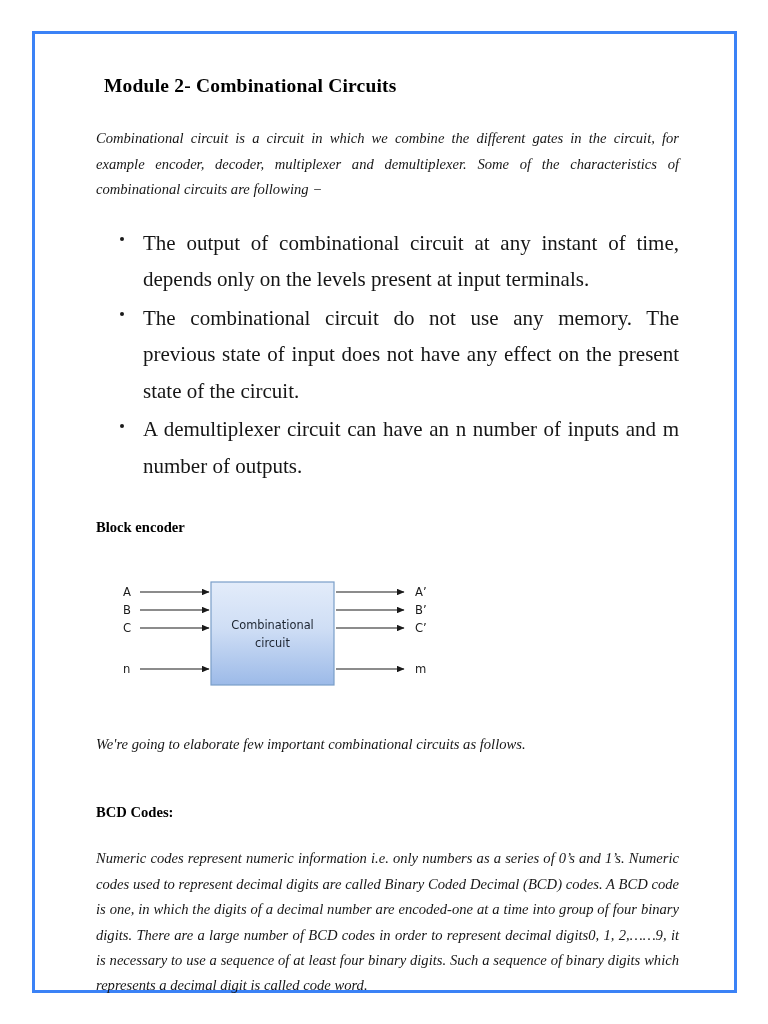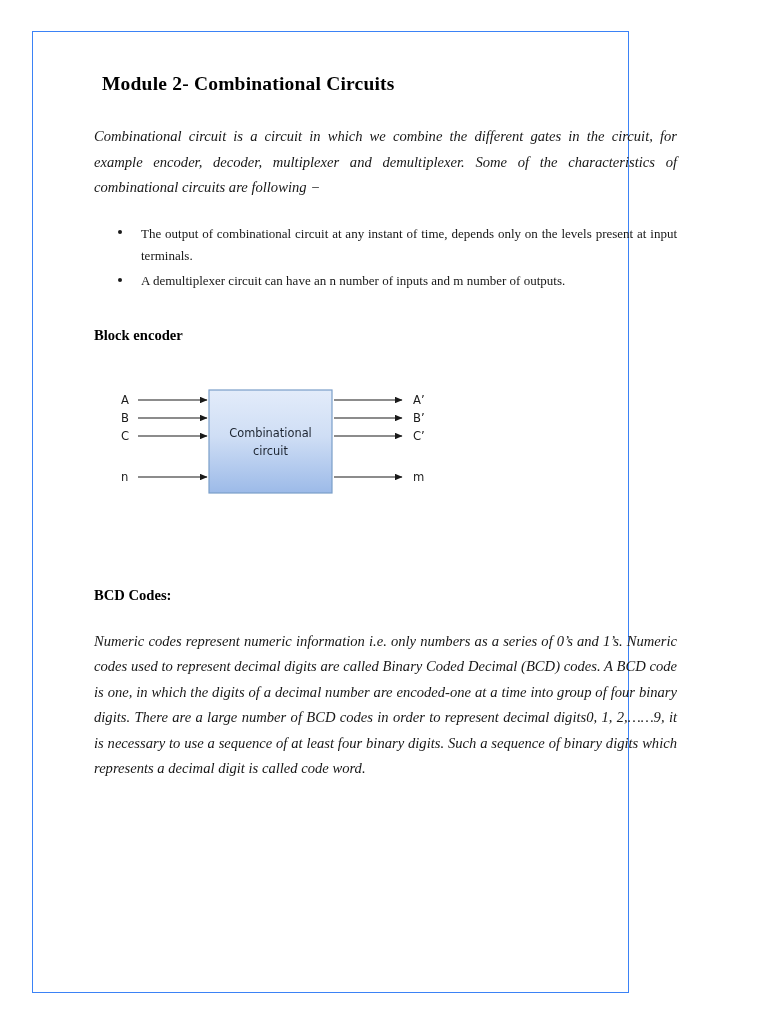--- a/index.html
+++ b/index.html
@@ -12,23 +12,23 @@
     height: 1024px;
     font-family: "Liberation Serif", "DejaVu Serif", serif;
     color: #000000;
     overflow: hidden;
   }
 
   #page-frame {
     position: absolute;
     left: 32px;
     top: 31px;
-    width: 597px;
+    width: 705px;
     height: 962px;
-    border: 1px solid #3b82f6;
+    border: 3px solid #3b82f6;
     box-sizing: border-box;
     background: #ffffff;
   }
 
   #content {
     position: absolute;
     left: 61px;
     top: 40px;
     width: 583px;
   }
@@ -59,21 +59,21 @@
   .gap-xl     { height: 36px; }
 
   ul.bullets {
     list-style: none;
     margin: 0;
     padding: 0;
   }
   ul.bullets li {
     position: relative;
     padding-left: 47px;
-    font-size: 13px;
+    font-size: 21px;
     line-height: 1.74;
     text-align: justify;
     color: #161616;
     margin-bottom: 2px;
   }
   ul.bullets li .bullet-dot {
     position: absolute;
     left: 24px;
     top: 0.60em;
     width: 4px;
@@ -120,20 +120,24 @@
     <div class="gap-title"></div>
 
     <p class="para">Combinational circuit is a circuit in which we combine the different gates in the circuit, for example encoder, decoder, multiplexer and demultiplexer. Some of the characteristics of combinational circuits are following −</p>
 
     <div class="gap-med"></div>
 
     <ul class="bullets">
       <li>
         <span class="bullet-dot"></span>
         <span>The output of combinational circuit at any instant of time, depends only on the levels present at input terminals.</span>
+      </li>
+      <li>
+        <span class="bullet-dot"></span>
+        <span>The combinational circuit do not use any memory. The previous state of input does not have any effect on the present state of the circuit.</span>
       </li>
       <li>
         <span class="bullet-dot"></span>
         <span>A demultiplexer circuit can have an n number of inputs and m number of outputs.</span>
       </li>
     </ul>
 
     <div class="gap-large"></div>
 
     <div class="subhead">Block encoder</div>
@@ -175,20 +179,21 @@
 
         <text class="io-label" x="303" y="20">A’</text>
         <text class="io-label" x="303" y="38">B’</text>
         <text class="io-label" x="303" y="56">C’</text>
         <text class="io-label" x="303" y="97">m</text>
       </svg>
     </div>
 
     <div class="gap-xl"></div>
 
+    <p class="para">We're going to elaborate few important combinational circuits as follows.</p>
 
     <div class="gap-med"></div>
 
 
     <div class="gap-med"></div>
 
     <div class="subhead">BCD Codes:</div>
 
     <div class="gap-med"></div>
 

